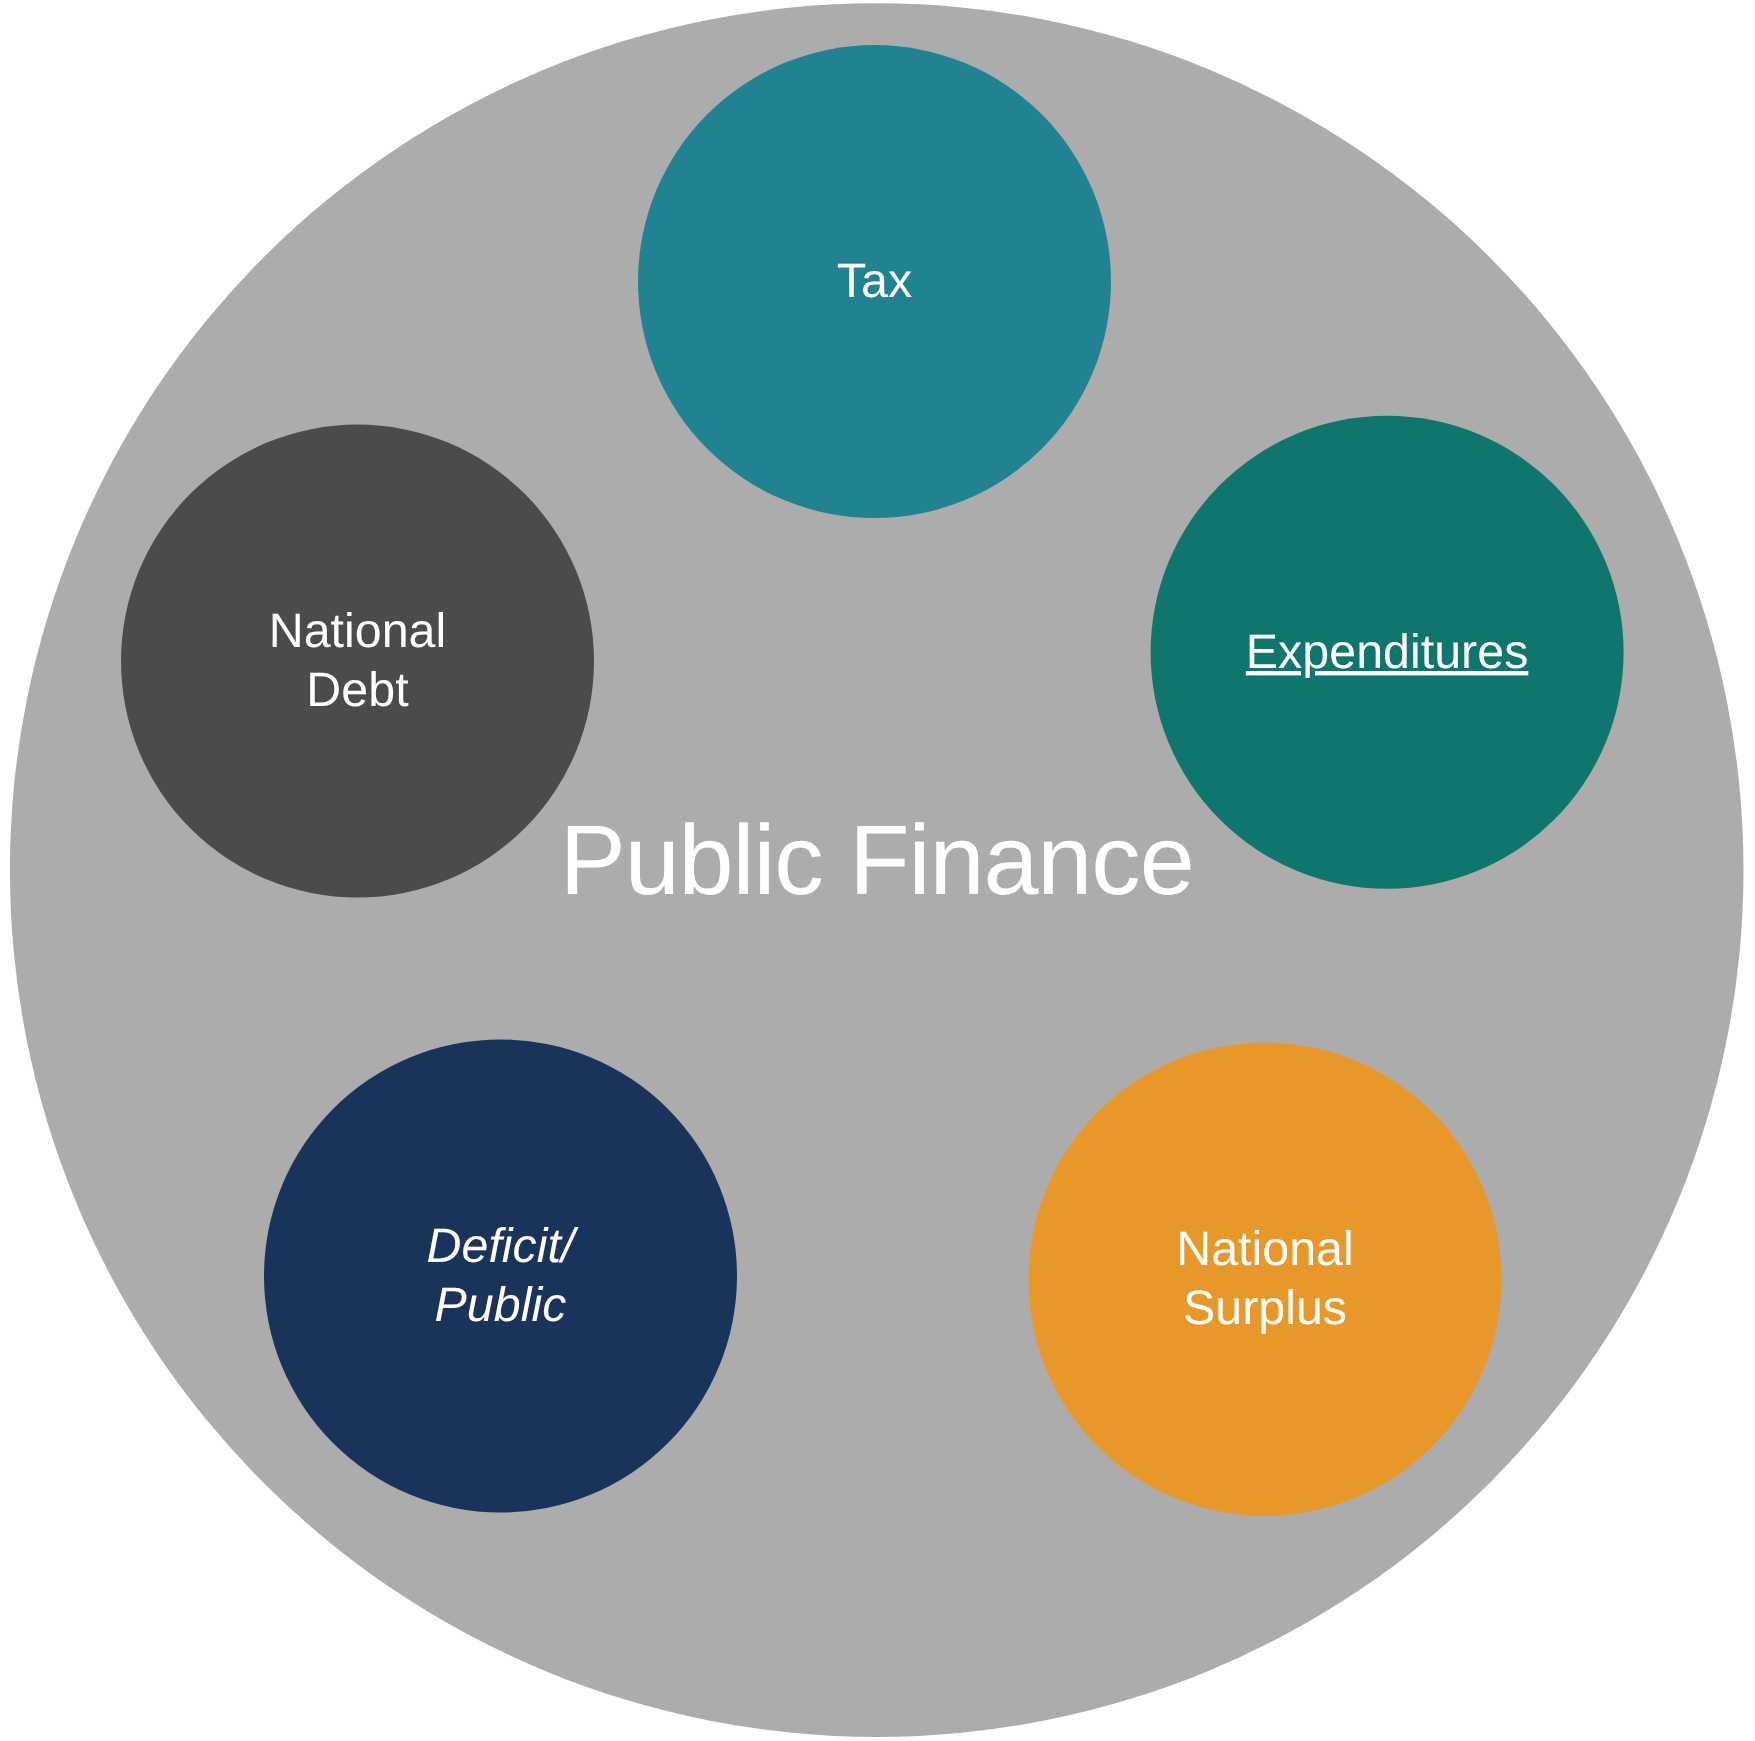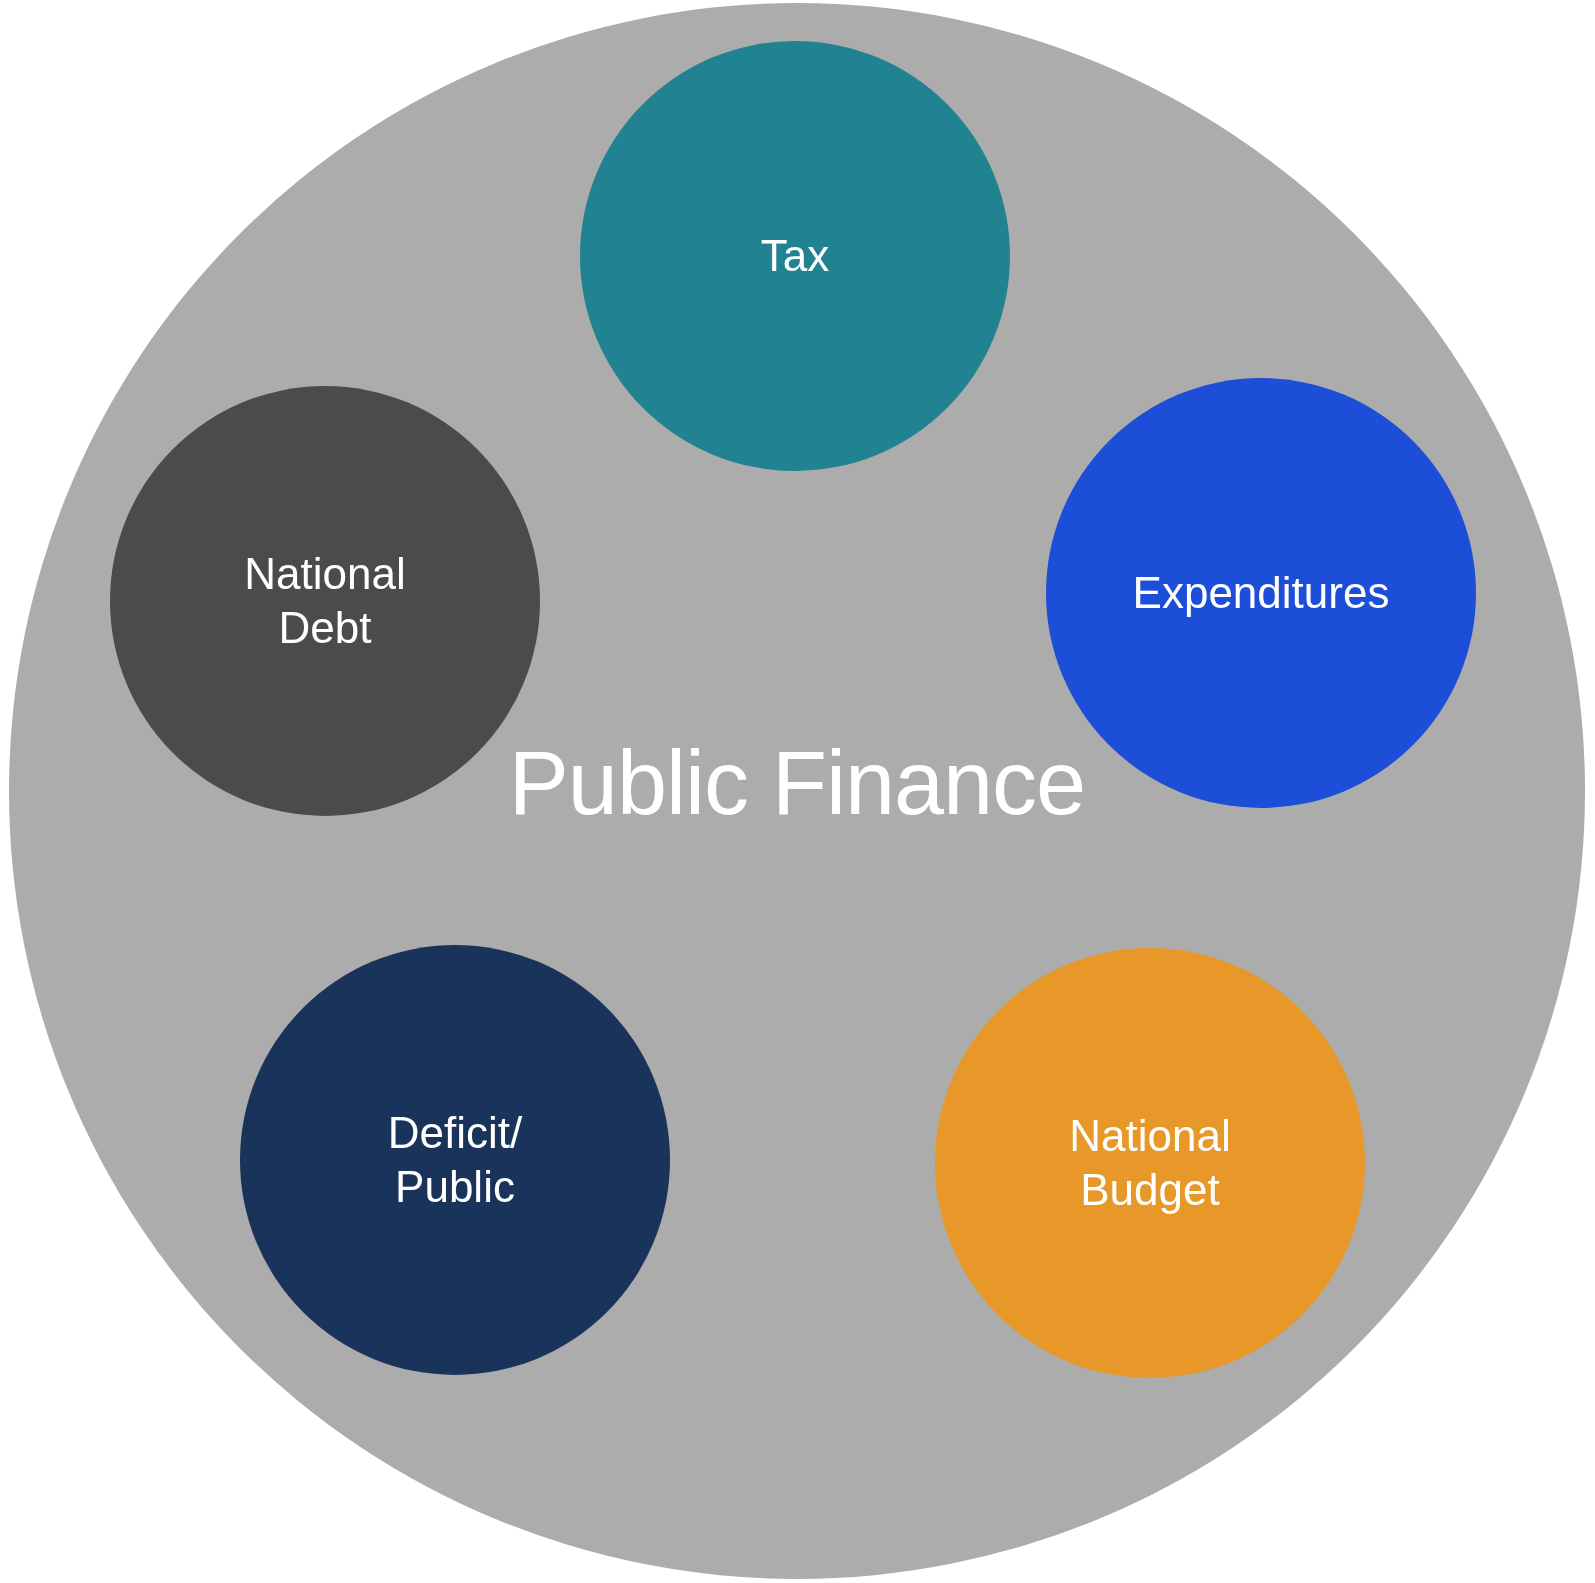--- a/index.html
+++ b/index.html
@@ -47,43 +47,43 @@
     justify-content: center;
     text-align: center;
     color: #ffffff;
     font-size: 44px;
     font-weight: 300;
     line-height: 1.22;
   }
   .node-tax        { left: 571px;  top: 38px;  }
   .node-expend     { left: 1037px; top: 375px; }
   .node-budget     { left: 926px;  top: 945px; }
-  .node-deficit    { left: 231px;  top: 942px; }
+  .node-deficit    { left: 231px;  top: 942px; font-style: italic; }
   .node-debt       { left: 101px;  top: 383px; }
   .line { display: block; text-align: center; }
 </style>
 </head>
 <body>
 
 <div class="canvas">
   <div class="outer-circle" style="background-color: rgb(172, 172, 172);">
 
     <div class="center-title">Public Finance</div>
 
     <div class="node node-tax" style="background-color: rgb(33, 130, 145);">
       <span class="line">Tax</span>
     </div>
 
-    <div class="node node-expend" style="background-color: #1d4ed8;">
+    <div class="node node-expend" style="background-color: #0f766e; text-decoration: underline;">
       <span class="line">Expenditures</span>
     </div>
 
     <div class="node node-budget" style="background-color: rgb(232, 152, 40);">
       <span class="line">National</span>
-      <span class="line">Budget</span>
+      <span class="line">Surplus</span>
     </div>
 
     <div class="node node-deficit" style="background-color: rgb(26, 51, 91);">
       <span class="line">Deficit/</span>
       <span class="line">Public</span>
     </div>
 
     <div class="node node-debt" style="background-color: rgb(75, 75, 75);">
       <span class="line">National</span>
       <span class="line">Debt</span>

